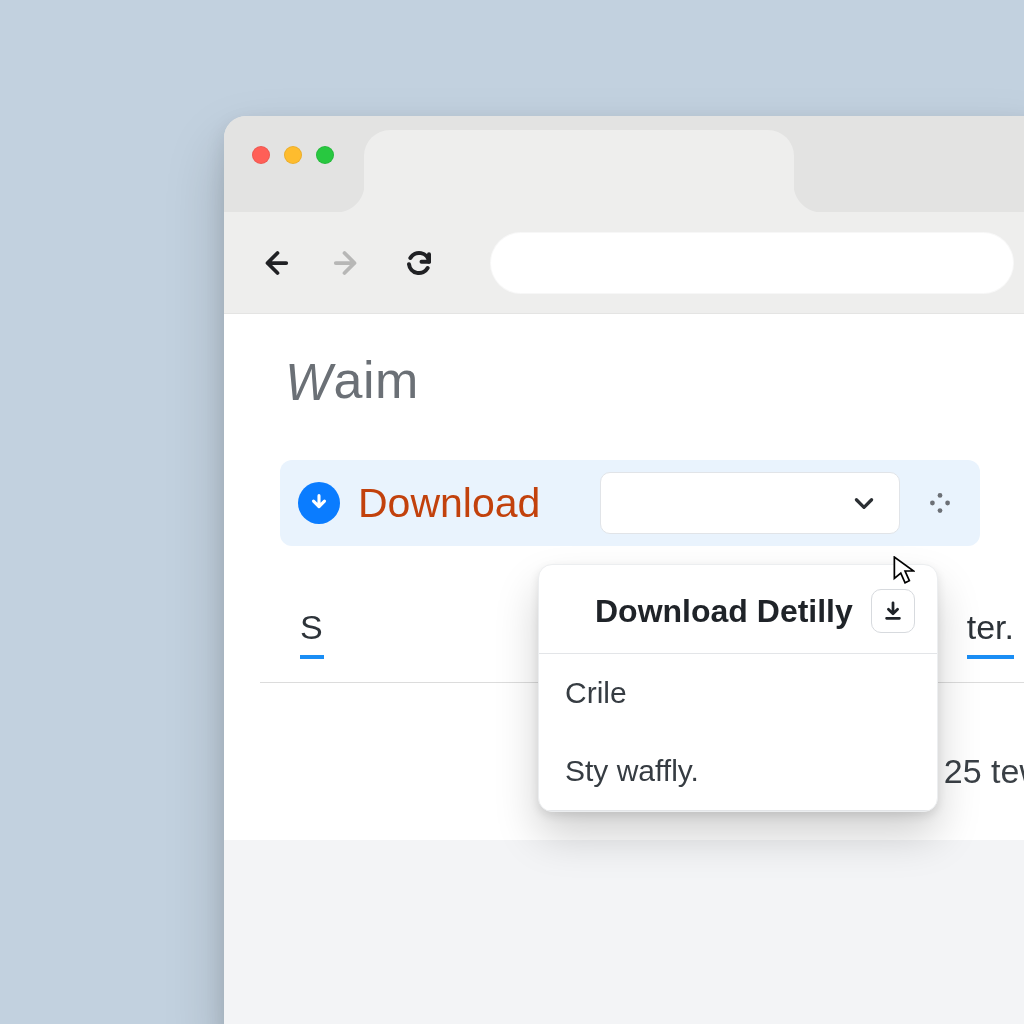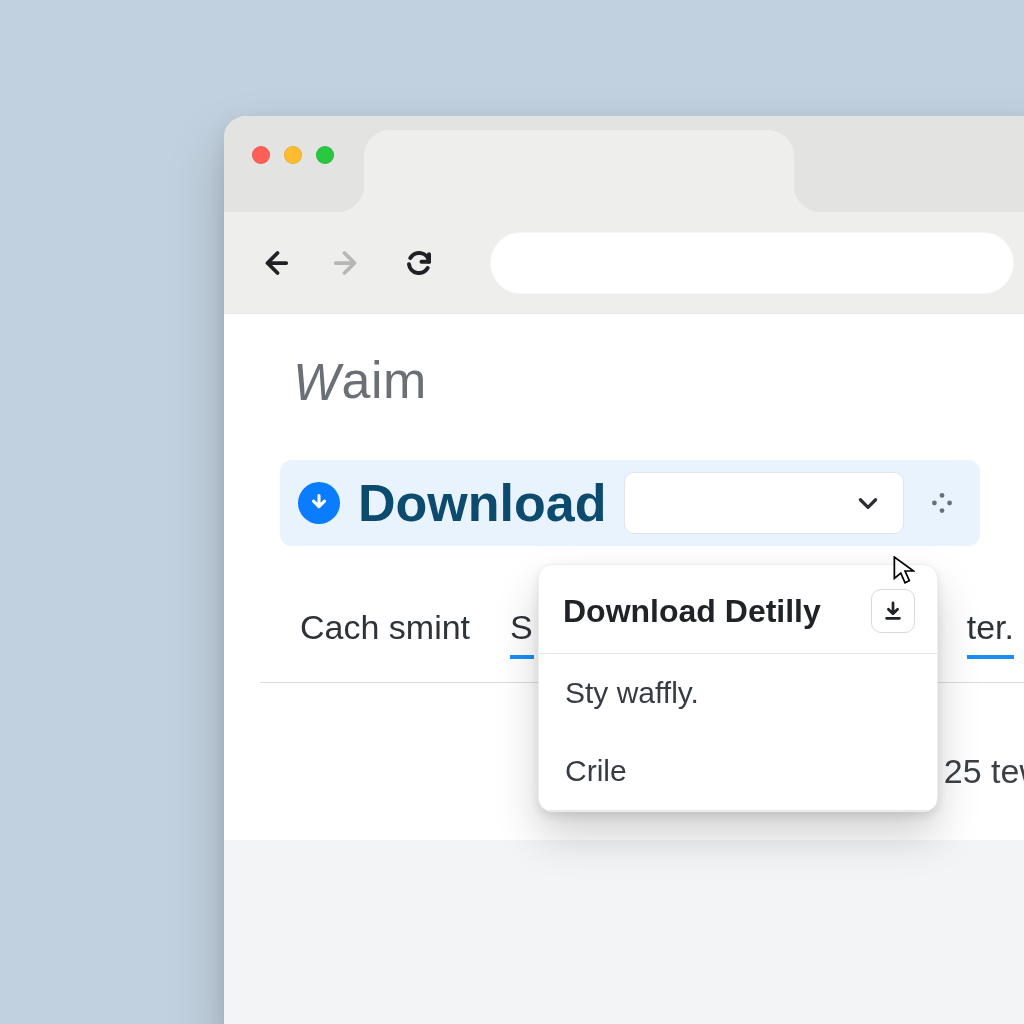--- a/index.html
+++ b/index.html
@@ -102,21 +102,21 @@
 
   
   .page {
     background: #fff;
     position: relative;
     height: calc(100% - 198px);
   }
 
   .brand {
     position: absolute;
-    left: 68px;
+    left: 60px;
     top: 36px;
     font-size: 52px;
     color: #6b7076;
     letter-spacing: 0.5px;
     font-weight: 400;
   }
   .brand .w {
     display:inline-block;
     font-weight:500;
     transform: translateY(2px) scaleX(0.95);
@@ -140,23 +140,23 @@
   .dl-icon {
     width: 42px; height: 42px;
     background: #0a7cff;
     border-radius: 50%;
     display: flex; align-items: center; justify-content: center;
     color: #fff;
     flex: none;
   }
   .dl-icon svg { width: 22px; height: 22px; stroke: #fff; fill: none; stroke-width: 3.4; stroke-linecap: round; stroke-linejoin: round;}
   .dl-label {
-    font-size: 52px;
-    font-weight: 700;
-    color: #0c4a6e;
+    font-size: 41px;
+    font-weight: 400;
+    color: #c2410c;
   }
   .dl-select {
     margin-left: auto;
     width: 300px;
     height: 62px;
     background: #fff;
     border: 1px solid #e1e4e8;
     border-radius: 10px;
     display: flex; align-items: center; justify-content: flex-end;
     padding: 0 22px;
@@ -242,20 +242,21 @@
   .menu-header {
     display: flex;
     align-items: center;
     justify-content: space-between;
     padding: 24px 22px 20px 24px;
   }
   .menu-title {
     font-size: 32px;
     font-weight: 700;
     color: #1f2328;
+    margin-left: 32px;
   }
   .dl-small {
     width: 44px; height: 44px;
     border: 1px solid #d7dade;
     border-radius: 10px;
     display:flex;align-items:center;justify-content:center;
     color:#1f2328;
     cursor:pointer;
   }
   .dl-small svg { width:22px;height:22px; stroke: currentColor; stroke-width:3; fill:none; stroke-linecap:round; stroke-linejoin:round;}
@@ -333,43 +334,42 @@
         <svg viewBox="0 0 24 24">
           <circle cx="12" cy="5" r="2.2"></circle>
             <circle cx="5" cy="12" r="2.2"></circle>
             <circle cx="19" cy="12" r="2.2"></circle>
             <circle cx="12" cy="19" r="2.2"></circle>
         </svg>
       </div>
     </div>
 
     <div class="tabs">
-      <div class="tab">Cach smint</div>
       <div class="tab active partial-left">S</div>
       <div class="tab active right">ter.</div>
     </div>
 
     <div class="hr"></div>
 
     <div class="row-text">25 tew</div>
 
     <div class="footer-band"></div>
 
     <div class="menu">
       <div class="menu-header">
         <div class="menu-title">Download Detilly</div>
         <div class="dl-small">
           <svg viewBox="0 0 24 24">
               <path d="M12 3v12M7 10l5 5 5-5M5 20h14"></path>
             </svg>
         </div>
       </div>
       <div class="menu-sep"></div>
+      <div class="menu-item">Crile</div>
       <div class="menu-item">Sty waffly.</div>
-      <div class="menu-item">Crile</div>
       <div class="menu-sep"></div>
     </div>
 
   </div>
 </div>
 
 <div class="cursor">
   <svg viewBox="0 0 20 28">
       <path d="M1 1 L1 21 L7 16 L11 25 L15 23 L11 14 L19 14 Z" fill="#fff" stroke="#000" stroke-width="1.6"></path>
     </svg>

